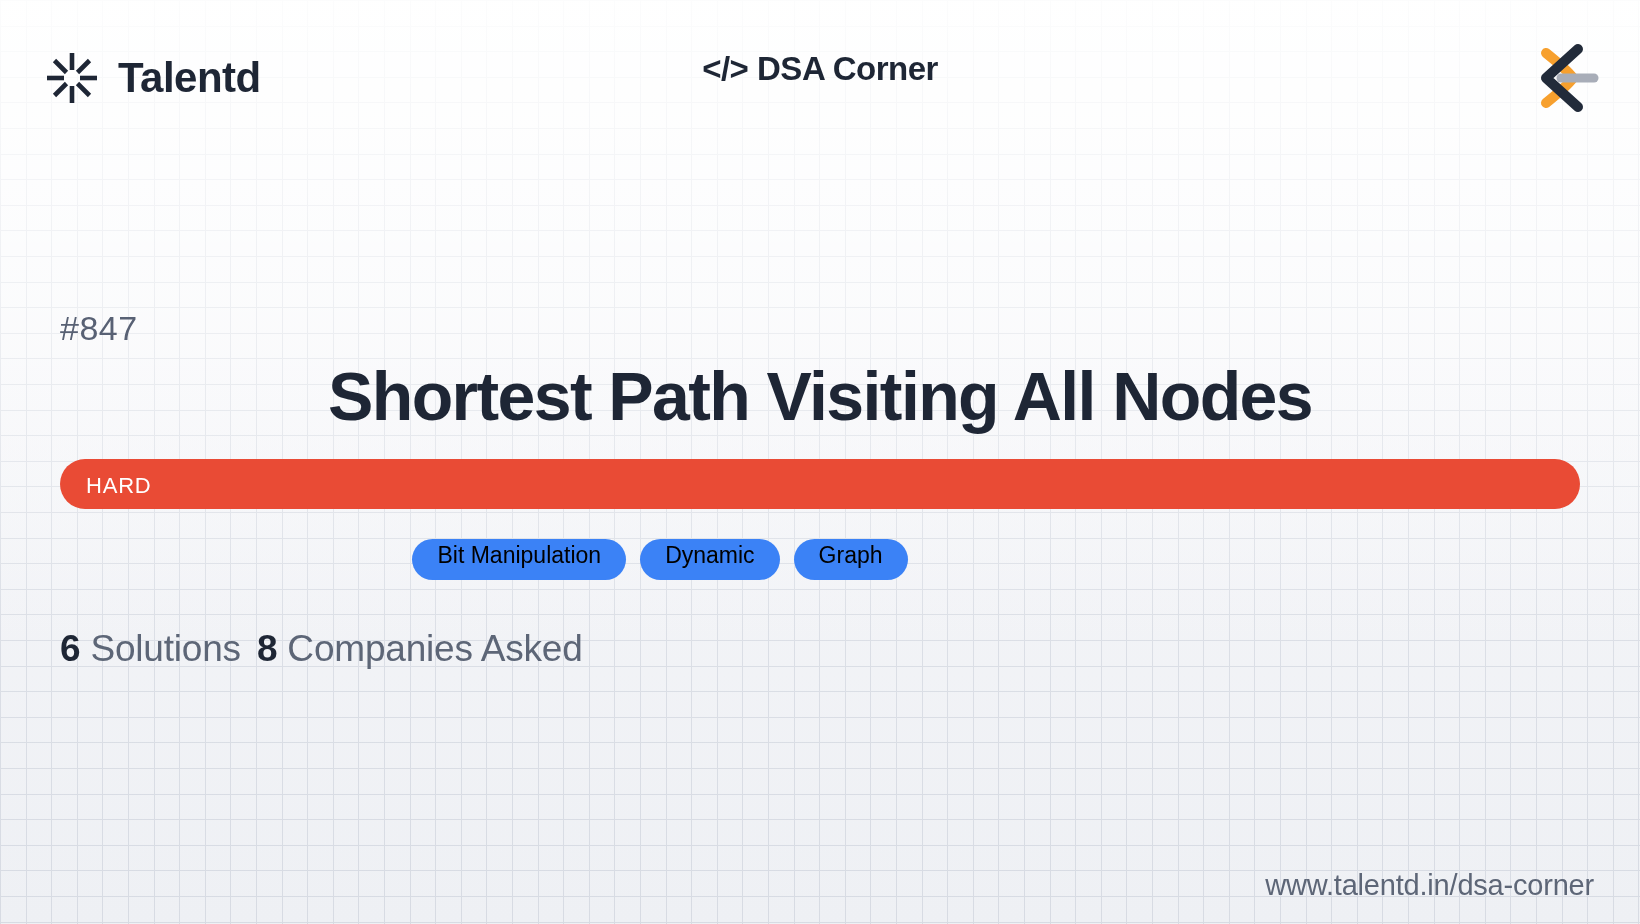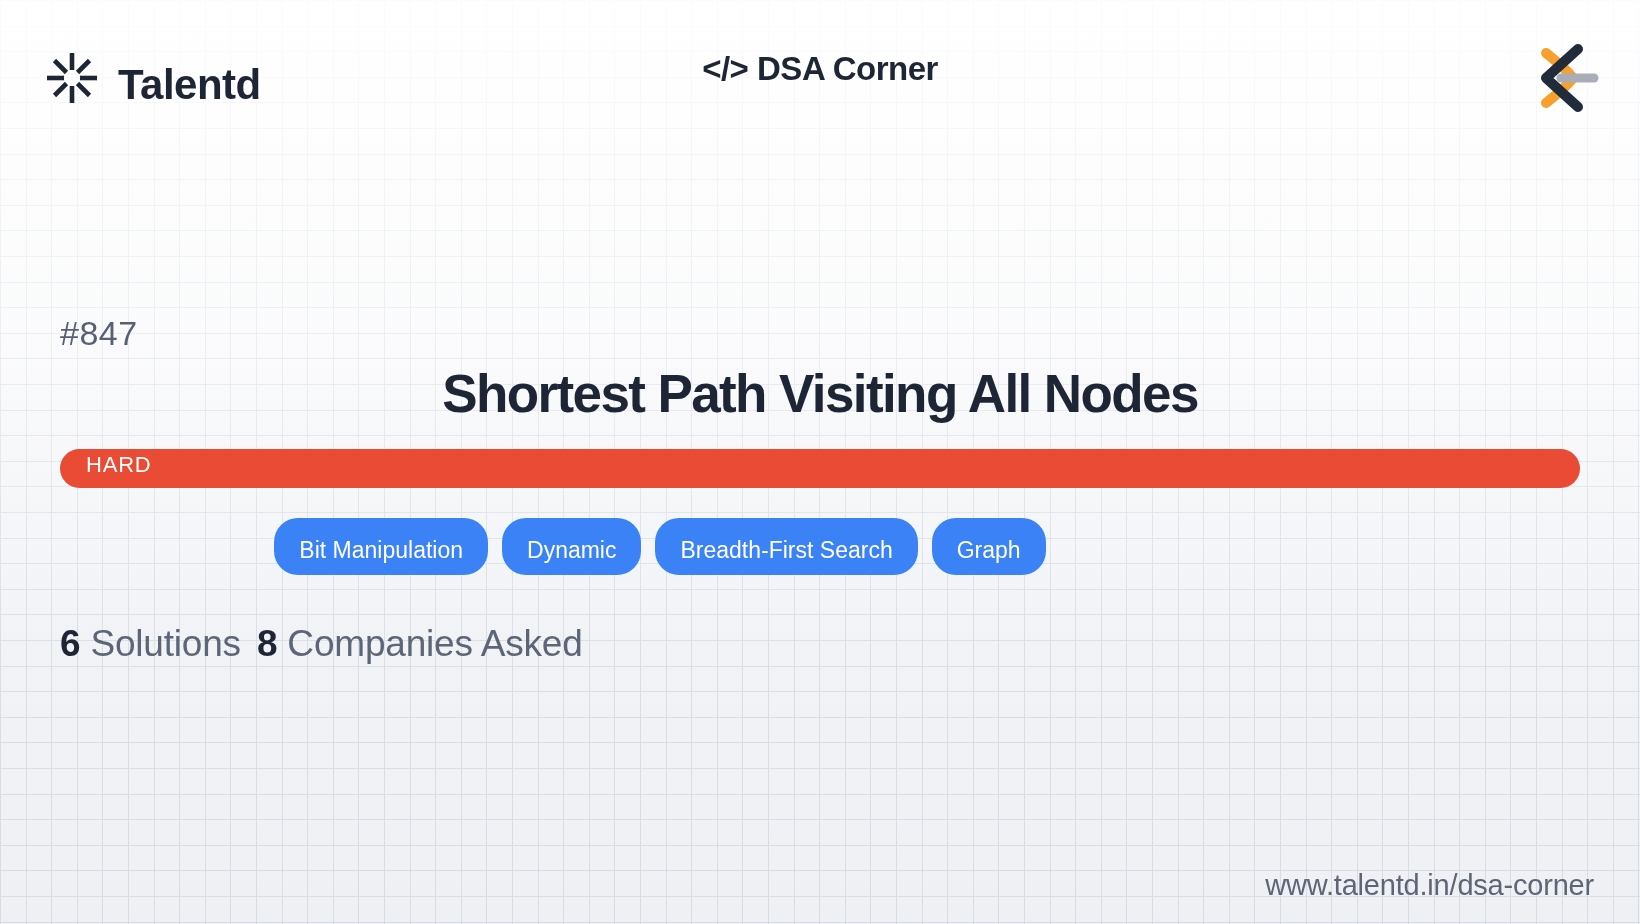--- a/index.html
+++ b/index.html
@@ -22,21 +22,21 @@
     overflow:hidden;
   }
 
   
   .header {
     position:absolute; top:0; left:0; right:0; height:155px;
     display:flex; align-items:center; justify-content:space-between;
     padding:0 44px;
   }
 
-  .brand { display:flex; align-items:flex-end; gap:18px; }
+  .brand { display:flex; align-items:center; gap:18px; }
 
   .brand-mark { width:56px; height:56px; display:block; flex:none; }
 
   .brand-name {
     font-size:42px; font-weight:700; color:#1e2635;
     letter-spacing:-0.5px; line-height:1;
   }
 
   .header-title {
     position:absolute; left:0; right:0; top:50px;
@@ -55,42 +55,42 @@
     justify-content:center;
     padding:0 60px;
   }
 
   .problem-number {
     font-size:34px; color:#586174; font-weight:400;
     letter-spacing:0.5px; margin-bottom:12px;
   }
 
   .problem-title {
-    font-size:53px; font-weight:700; color:#1e2635;
+    font-size:68px; font-weight:700; color:#1e2635;
     letter-spacing:-1.6px; text-align:center; line-height:1.08;
     margin-bottom:26px;
   }
 
   .difficulty {
     display:inline-block;
     background:#e94b35; color:#ffffff;
     font-size:22px; font-weight:500; letter-spacing:0.8px;
-    padding:3px 26px 10px; border-radius:26px;
+    padding:14px 26px 10px; border-radius:26px;
     margin-bottom:30px;
   }
 
   .tags {
     display:flex; flex-wrap:wrap; justify-content:center;
     gap:14px; margin-bottom:48px; max-width:1200px;
   }
 
   .tag {
-    background:#3b82f6; color:#ffffff;
+    background:#3b82f6; color:#000000;
     font-size:23px; font-weight:400;
-    padding:19px 25px 11px; border-radius:24px;
+    padding:3px 25px 11px; border-radius:24px;
     white-space:nowrap;
   }
 
   .stats { display:flex; align-items:center; gap:16px; }
 
   .stat-line {
     font-size:37px; color:#5d6677; font-weight:400; letter-spacing:-0.2px;
   }
   .stat-line .stat-value {
     font-weight:700; color:#1e2635;
@@ -139,21 +139,20 @@
 
     <div class="problem-number">#847</div>
 
     <h1 class="problem-title">Shortest Path Visiting All Nodes</h1>
 
     <div class="difficulty">HARD</div>
 
     <div class="tags">
       <span class="tag">Bit Manipulation</span>
       <span class="tag">Dynamic</span>
-      <span class="tag">Breadth-First Search</span>
       <span class="tag">Graph</span>
     </div>
 
     <div class="stats">
       <div class="stat-line">
         <span class="stat-value">6</span><span class="stat-label"> Solutions</span>
       </div>
       <div class="stat-line">
         <span class="stat-value">8</span><span class="stat-label"> Companies Asked</span>
       </div>

